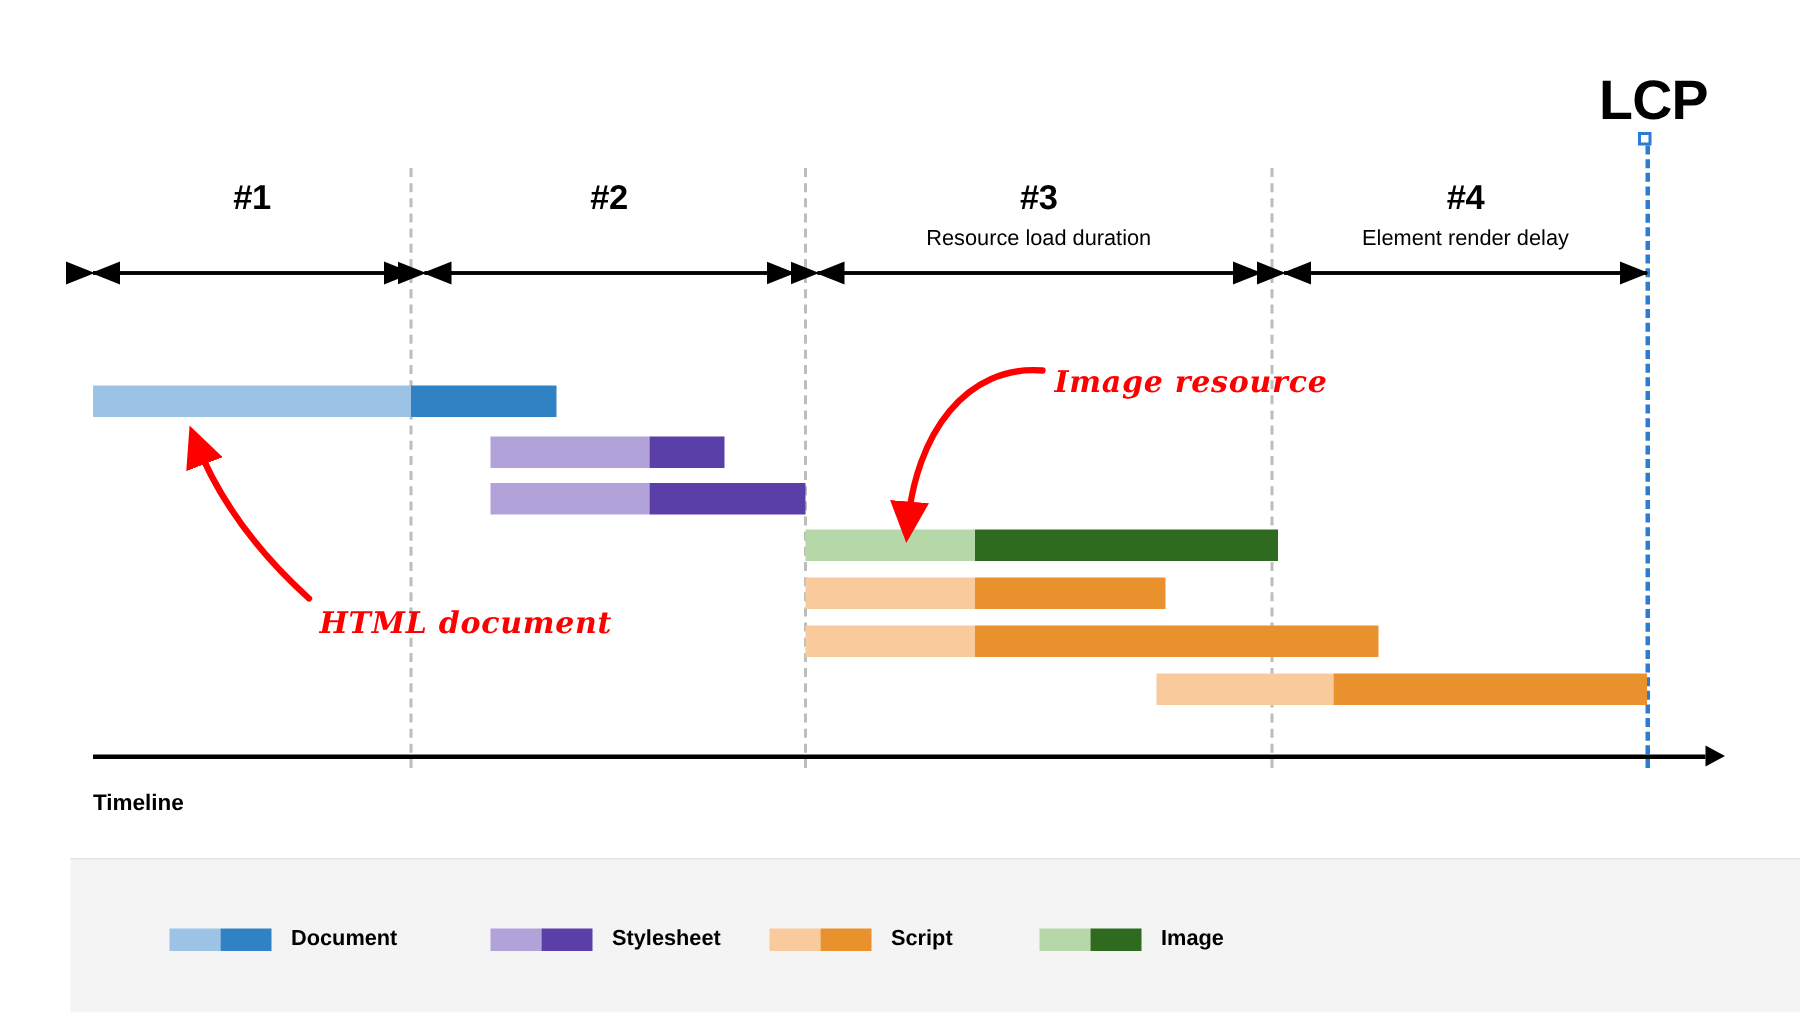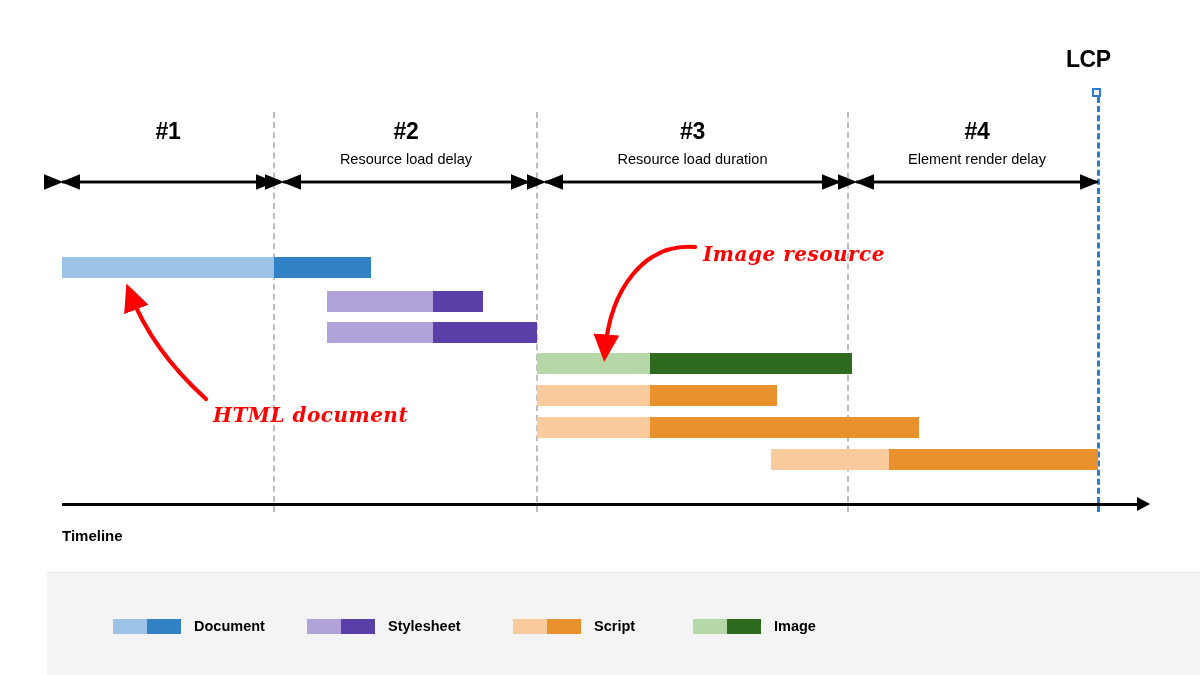--- a/index.html
+++ b/index.html
@@ -28,21 +28,21 @@
     position:absolute; width:0; border-left:2px dashed #bdbdbd;
   }
   .lcp-line {
     position:absolute; width:0; border-left:3px dashed #2b7cd3;
   }
   .lcp-marker {
     position:absolute; width:9px; height:9px;
     border:2px solid #2b7cd3; background:#ffffff;
   }
   .lcp-text {
-    position:absolute; font-size:23px; font-weight:bold; color:#000;
+    position:absolute; font-size:37px; font-weight:bold; color:#000;
     letter-spacing:-0.5px; white-space:nowrap;
   }
 
   
   .bar { position:absolute; height:21px; display:flex; }
   .seg { height:100%; }
 
   
   .baseline { position:absolute; height:3px; background:#000; }
   .axis-head {
@@ -93,21 +93,20 @@
       <div class="divider" style="left: 536px; top: 112px; height: 400px;"></div>
       <div class="divider" style="left: 847px; top: 112px; height: 400px;"></div>
     </div>
 
   <div id="phases">
       <div class="phase-col" style="left: 62px; width: 212px; top: 118px;">
         <div class="phase-num">#1</div>
       </div>
       <div class="phase-col" style="left: 283px; width: 246px; top: 118px;">
         <div class="phase-num">#2</div>
-        <div class="phase-label">Resource load delay</div>
       </div>
       <div class="phase-col" style="left: 545px; width: 295px; top: 118px;">
         <div class="phase-num">#3</div>
         <div class="phase-label">Resource load duration</div>
       </div>
       <div class="phase-col" style="left: 856px; width: 242px; top: 118px;">
         <div class="phase-num">#4</div>
         <div class="phase-label">Element render delay</div>
       </div>
     </div>
@@ -182,21 +181,21 @@
 
   <div class="legend-band" style="top:572px; height:103px;">
     <div id="legend">
         <div class="legend-item" style="left: 66px; top: 45px;">
           <div class="legend-sw">
             <i style="background: rgb(156, 195, 229);"></i>
             <i style="background: rgb(49, 130, 196);"></i>
           </div>
           <span class="legend-text">Document</span>
         </div>
-        <div class="legend-item" style="left: 260px; top: 45px;">
+        <div class="legend-item" style="left: 280px; top: 45px;">
           <div class="legend-sw">
             <i style="background: rgb(177, 162, 217);"></i>
             <i style="background: rgb(91, 63, 168);"></i>
           </div>
           <span class="legend-text">Stylesheet</span>
         </div>
         <div class="legend-item" style="left: 466px; top: 45px;">
           <div class="legend-sw">
             <i style="background: rgb(249, 203, 156);"></i>
             <i style="background: rgb(232, 145, 45);"></i>

